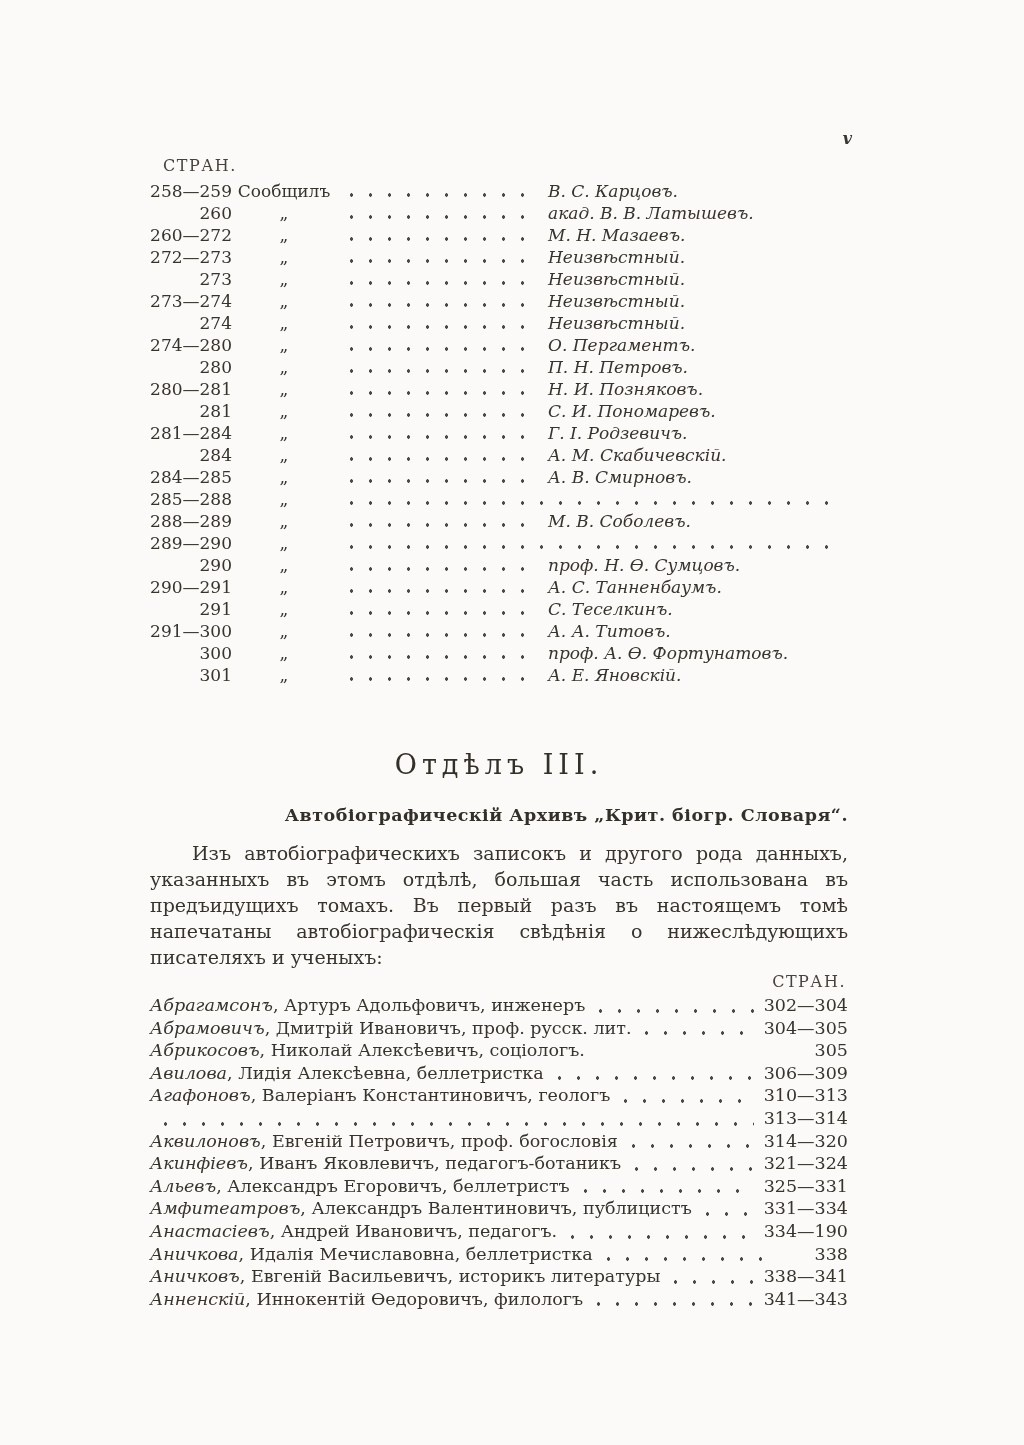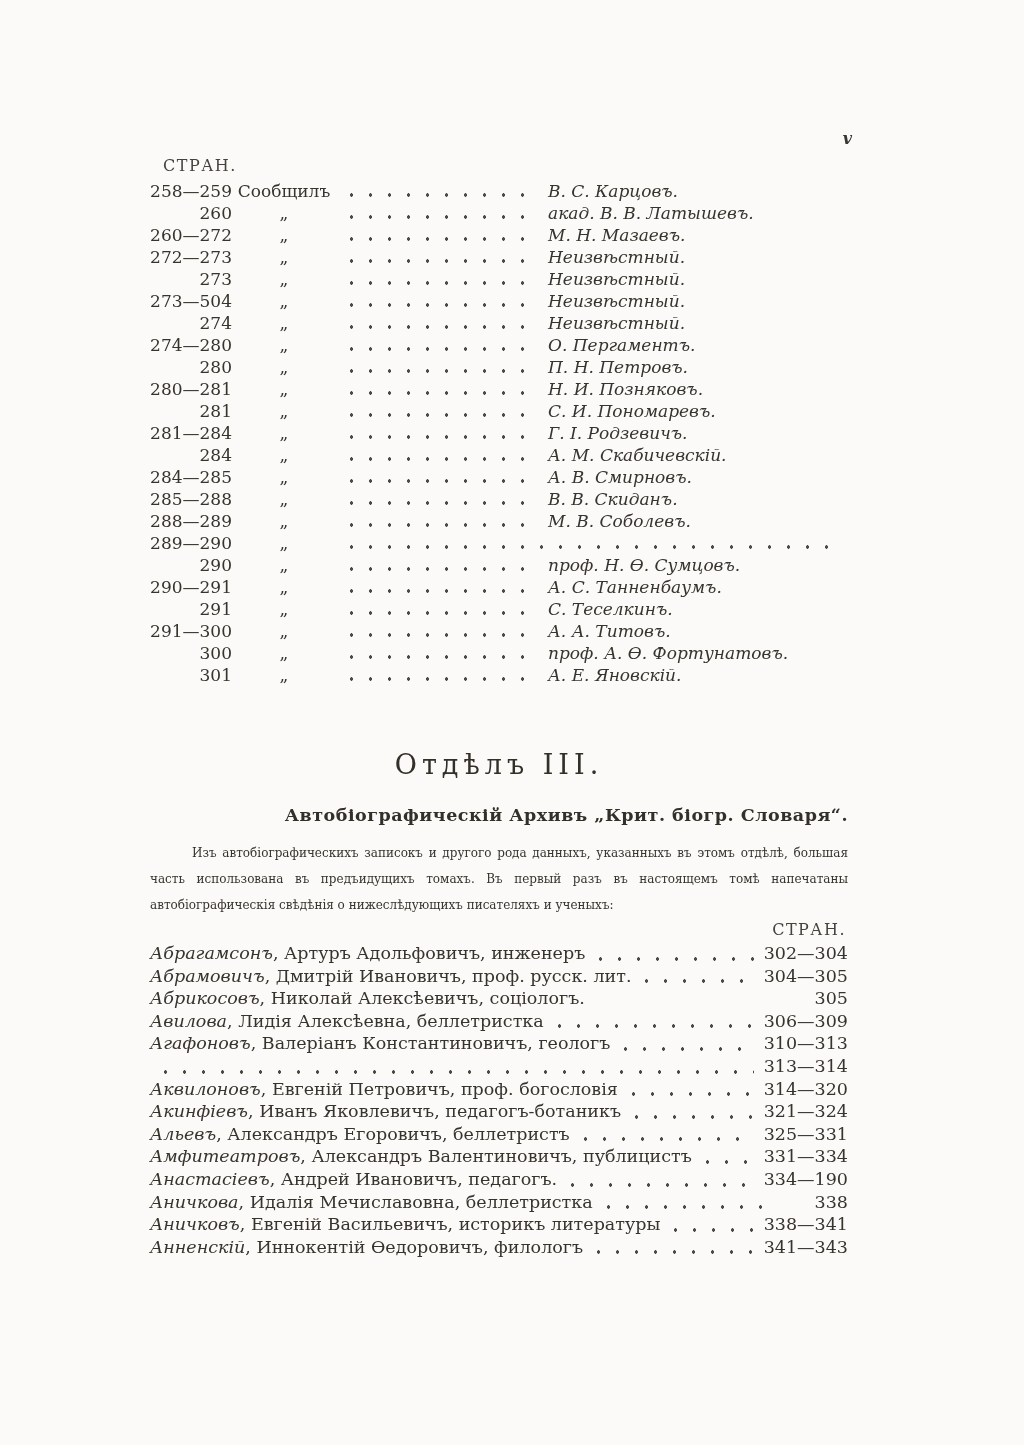--- a/index.html
+++ b/index.html
@@ -43,21 +43,21 @@
     font-size: 27px; font-weight: normal; letter-spacing: 5px;
     line-height: 34px; color: #332f29;
   }
   .section-subtitle {
     margin: 22px 0 0 0; text-align: right;
     font-size: 17.5px; font-weight: bold; letter-spacing: 0.5px;
     line-height: 22px; color: #332f29;
   }
   .intro {
     margin: 14px 0 0 0;
-    font-size: 12px; line-height: 26px;
+    font-size: 19px; line-height: 26px;
     text-align: justify; text-indent: 42px;
   }
 
   .bottomlist .row { height: 22.6px; font-size: 17.5px; }
   .entry { white-space: nowrap; flex: none; }
   .entry .surname { font-style: italic; }
   .col-pages-r { min-width: 70px; text-align: right; white-space: nowrap; flex: none; }
 </style>
 </head>
 <body>
@@ -101,21 +101,21 @@
         </div>
 
         <div class="row">
           <span class="col-pages">273</span>
           <span class="col-label">„</span>
           <span class="leader"></span>
           <span class="col-name">Неизвѣстный.</span>
         </div>
 
         <div class="row">
-          <span class="col-pages">273—504</span>
+          <span class="col-pages">273—274</span>
           <span class="col-label">„</span>
           <span class="leader"></span>
           <span class="col-name">Неизвѣстный.</span>
         </div>
 
         <div class="row">
           <span class="col-pages">274</span>
           <span class="col-label">„</span>
           <span class="leader"></span>
           <span class="col-name">Неизвѣстный.</span>
@@ -167,21 +167,20 @@
           <span class="col-pages">284—285</span>
           <span class="col-label">„</span>
           <span class="leader"></span>
           <span class="col-name">А. В. Смирновъ.</span>
         </div>
 
         <div class="row">
           <span class="col-pages">285—288</span>
           <span class="col-label">„</span>
           <span class="leader"></span>
-          <span class="col-name">В. В. Скиданъ.</span>
         </div>
 
         <div class="row">
           <span class="col-pages">288—289</span>
           <span class="col-label">„</span>
           <span class="leader"></span>
           <span class="col-name">М. В. Соболевъ.</span>
         </div>
 
         <div class="row">

